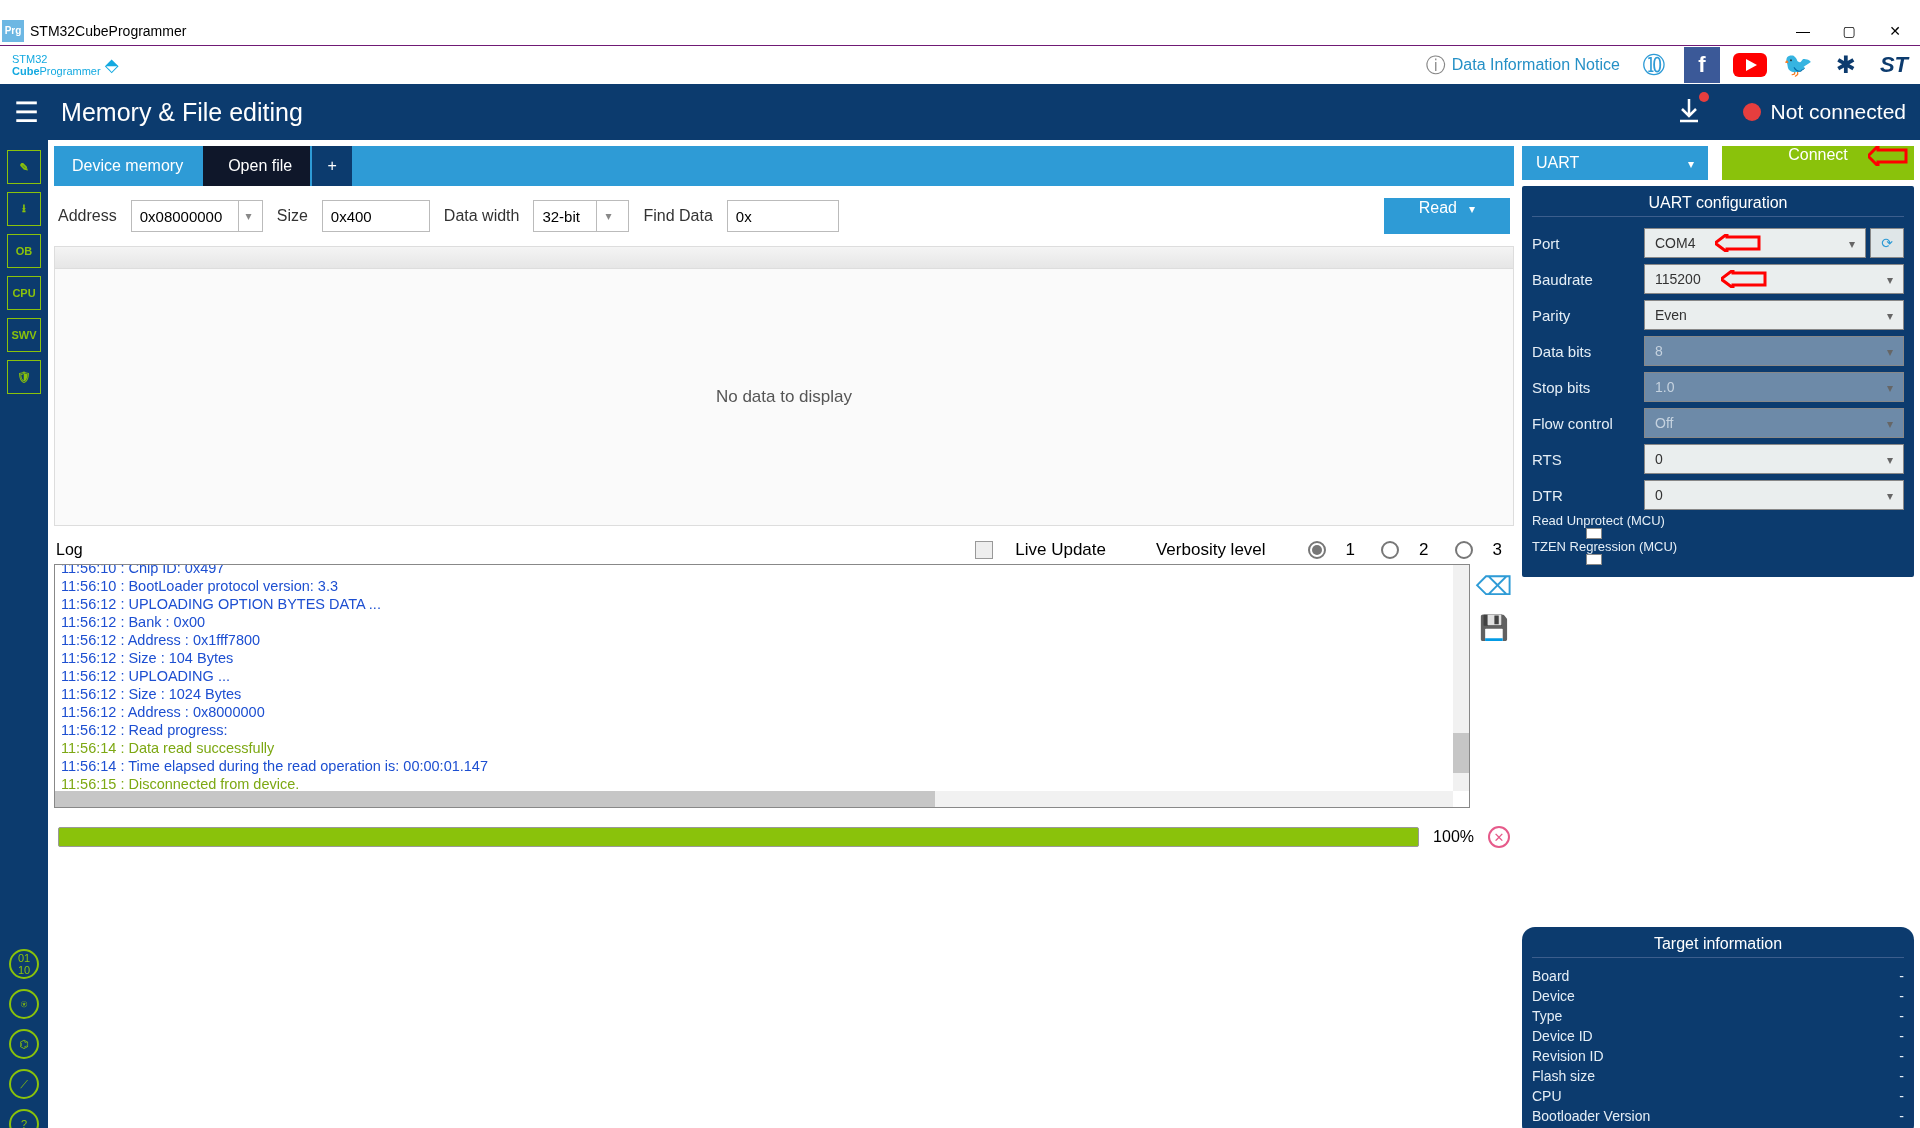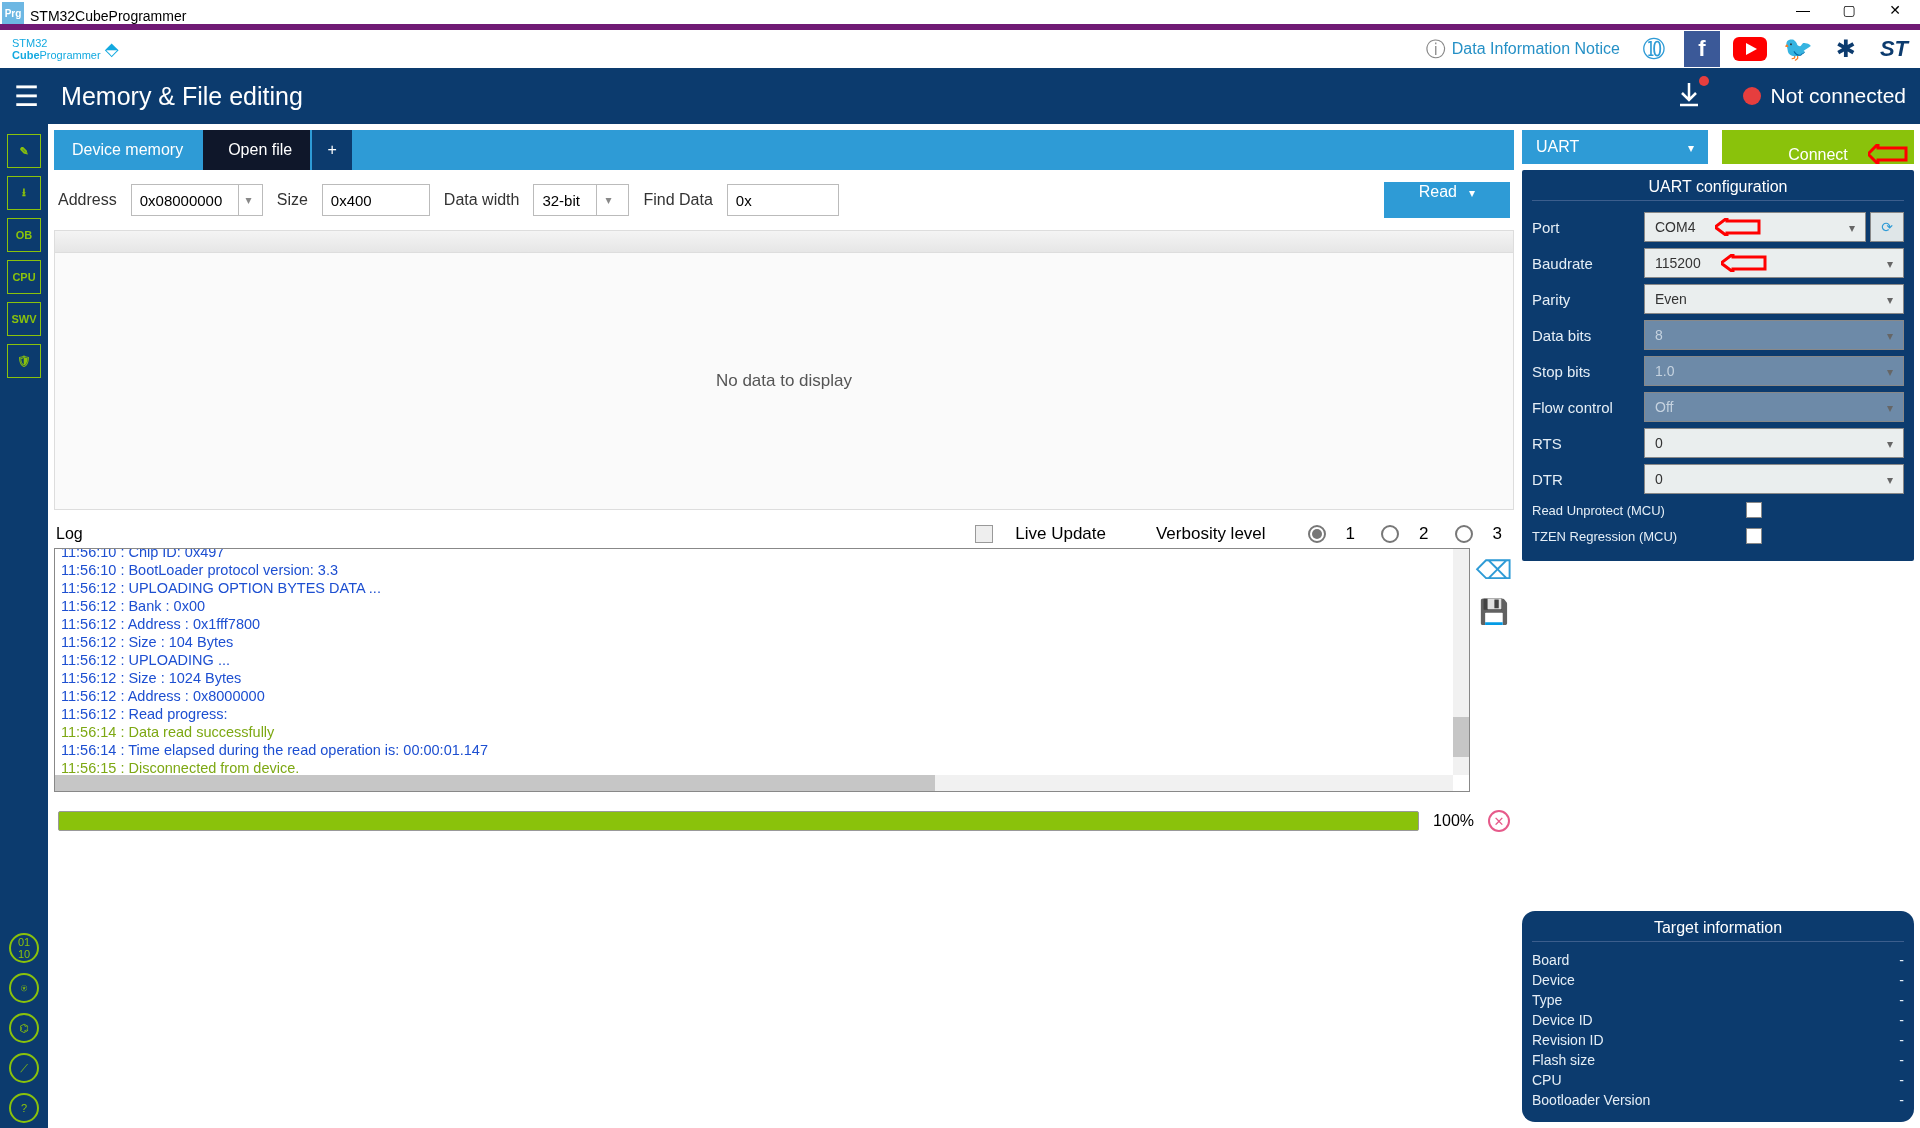--- a/index.html
+++ b/index.html
@@ -1,19 +1,19 @@
 <!DOCTYPE html>
 <html><head>
 <meta charset="utf-8">
 <style>
 * { box-sizing: border-box; margin: 0; padding: 0; font-family: "Segoe UI", Arial, sans-serif; }
 body { width: 1920px; height: 1128px; background: #fff; overflow: hidden; font-size: 14px; }
 
 
-.titlebar { height: 30px; display: flex; align-items: flex-end; padding: 0 2px; background: #fff; border-bottom: 6px solid #701a75; }
+.titlebar { height: 30px; display: flex; align-items: center; padding: 0 2px; background: #fff; border-bottom: 1px solid #701a75; margin-top: 16px; }
 .titlebar .app-icon { width: 22px; height: 22px; background: #6db7e3; color: #fff; font-size: 10px; font-weight: bold; display: flex; align-items: center; justify-content: center; margin-right: 6px; }
 .titlebar .title { font-size: 14px; }
 .titlebar .win-controls { margin-left: auto; display: flex; gap: 0; }
 .titlebar .win-btn { width: 46px; height: 28px; display: flex; align-items: center; justify-content: center; font-size: 14px; cursor: pointer; }
 
 
 .toprow { height: 38px; display: flex; align-items: center; padding: 0 12px; background: #fff; }
 .toprow .logo { font-size: 11px; color: #13a9e0; display:flex; align-items:center; gap:4px;}
 .toprow .logo .cube { font-size:18px;}
 .toprow .spacer { flex: 1; }
@@ -91,32 +91,32 @@
 .progressrow { display:flex; align-items:center; gap:14px; margin-top:18px; padding:0 4px;}
 .progressbar { flex:1; height:20px; border:1px solid #999; background:#8ac20b; position:relative; border-radius:2px;}
 .progressrow .pct { font-size:16px;}
 .progressrow .cancel { width:22px; height:22px; border:2px solid #e65a8a; border-radius:50%; color:#e65a8a; display:flex; align-items:center; justify-content:center; font-size:13px; cursor:pointer;}
 
 
 .rightpanel { width:400px; background:#fff; padding:6px 6px 6px 2px; display:flex; flex-direction:column; gap:6px; }
 .connrow { display:flex; gap:14px; }
 .conn-select { flex:1; background:#2e9bd6; color:#fff; height:34px; display:flex; align-items:center; padding:0 14px; font-size:16px; position:relative; cursor:pointer;}
 .conn-select .caret{ margin-left:auto;}
-.conn-btn { width:192px; background:#8ac20b; color:#fff; height:34px; display:flex; align-items:flex-end; justify-content:center; font-size:16px; cursor:pointer; position:relative;}
+.conn-btn { width:192px; background:#8ac20b; color:#fff; height:34px; display:flex; align-items:flex-start; justify-content:center; font-size:16px; cursor:pointer; position:relative;}
 .conn-btn .arrow-anno { position:absolute; right:6px; }
 
 .panel-box { background:#0c3b6e; color:#fff; border-radius:2px; padding:8px 10px 12px; }
 .panel-box .box-title { text-align:center; font-size:16px; border-bottom:1px solid #3c5e8d; padding-bottom:4px; margin-bottom:8px;}
 .cfg-row { display:flex; align-items:center; height:36px; }
 .cfg-row label { width:112px; font-size:15px; color:#e5eef6;}
 .cfg-row .sel { flex:1; background:#eaeeee; color:#333; height:30px; border:1px solid #888; display:flex; align-items:center; padding:0 10px; position:relative; cursor:pointer;}
 .cfg-row .sel.disabled { background:#6d8aa8; color:#c5d2df; cursor:default;}
 .cfg-row .sel .caret{ margin-left:auto; color:#666;}
 .cfg-row .refresh{ width:34px; height:30px; background:#dfe6e8; border:1px solid #888; margin-left:4px; display:flex; align-items:center; justify-content:center; color:#2e9bd6; cursor:pointer;}
-.cfg-chk { display:flex; align-items:center; height:26px; font-size:13px; color:#e5eef6;}
+.cfg-chk { display:flex; align-items:flex-start; height:26px; font-size:13px; color:#e5eef6;flex-direction:column;}
 .cfg-chk .cbox { width:16px; height:16px; background:#fff; border:1px solid #888; margin-left:54px;}
 
 .target-box { margin-top:auto;border-radius:13px; }
 .target-box .trow { display:flex; justify-content:space-between; font-size:14px; color:#e5eef6; line-height:20px; height:20px; }
 
 
 .red-arrow { display:inline-block; }
 .red-arrow svg { display:block; }
 
 .caret::after { content:'▾'; font-size:12px;}

